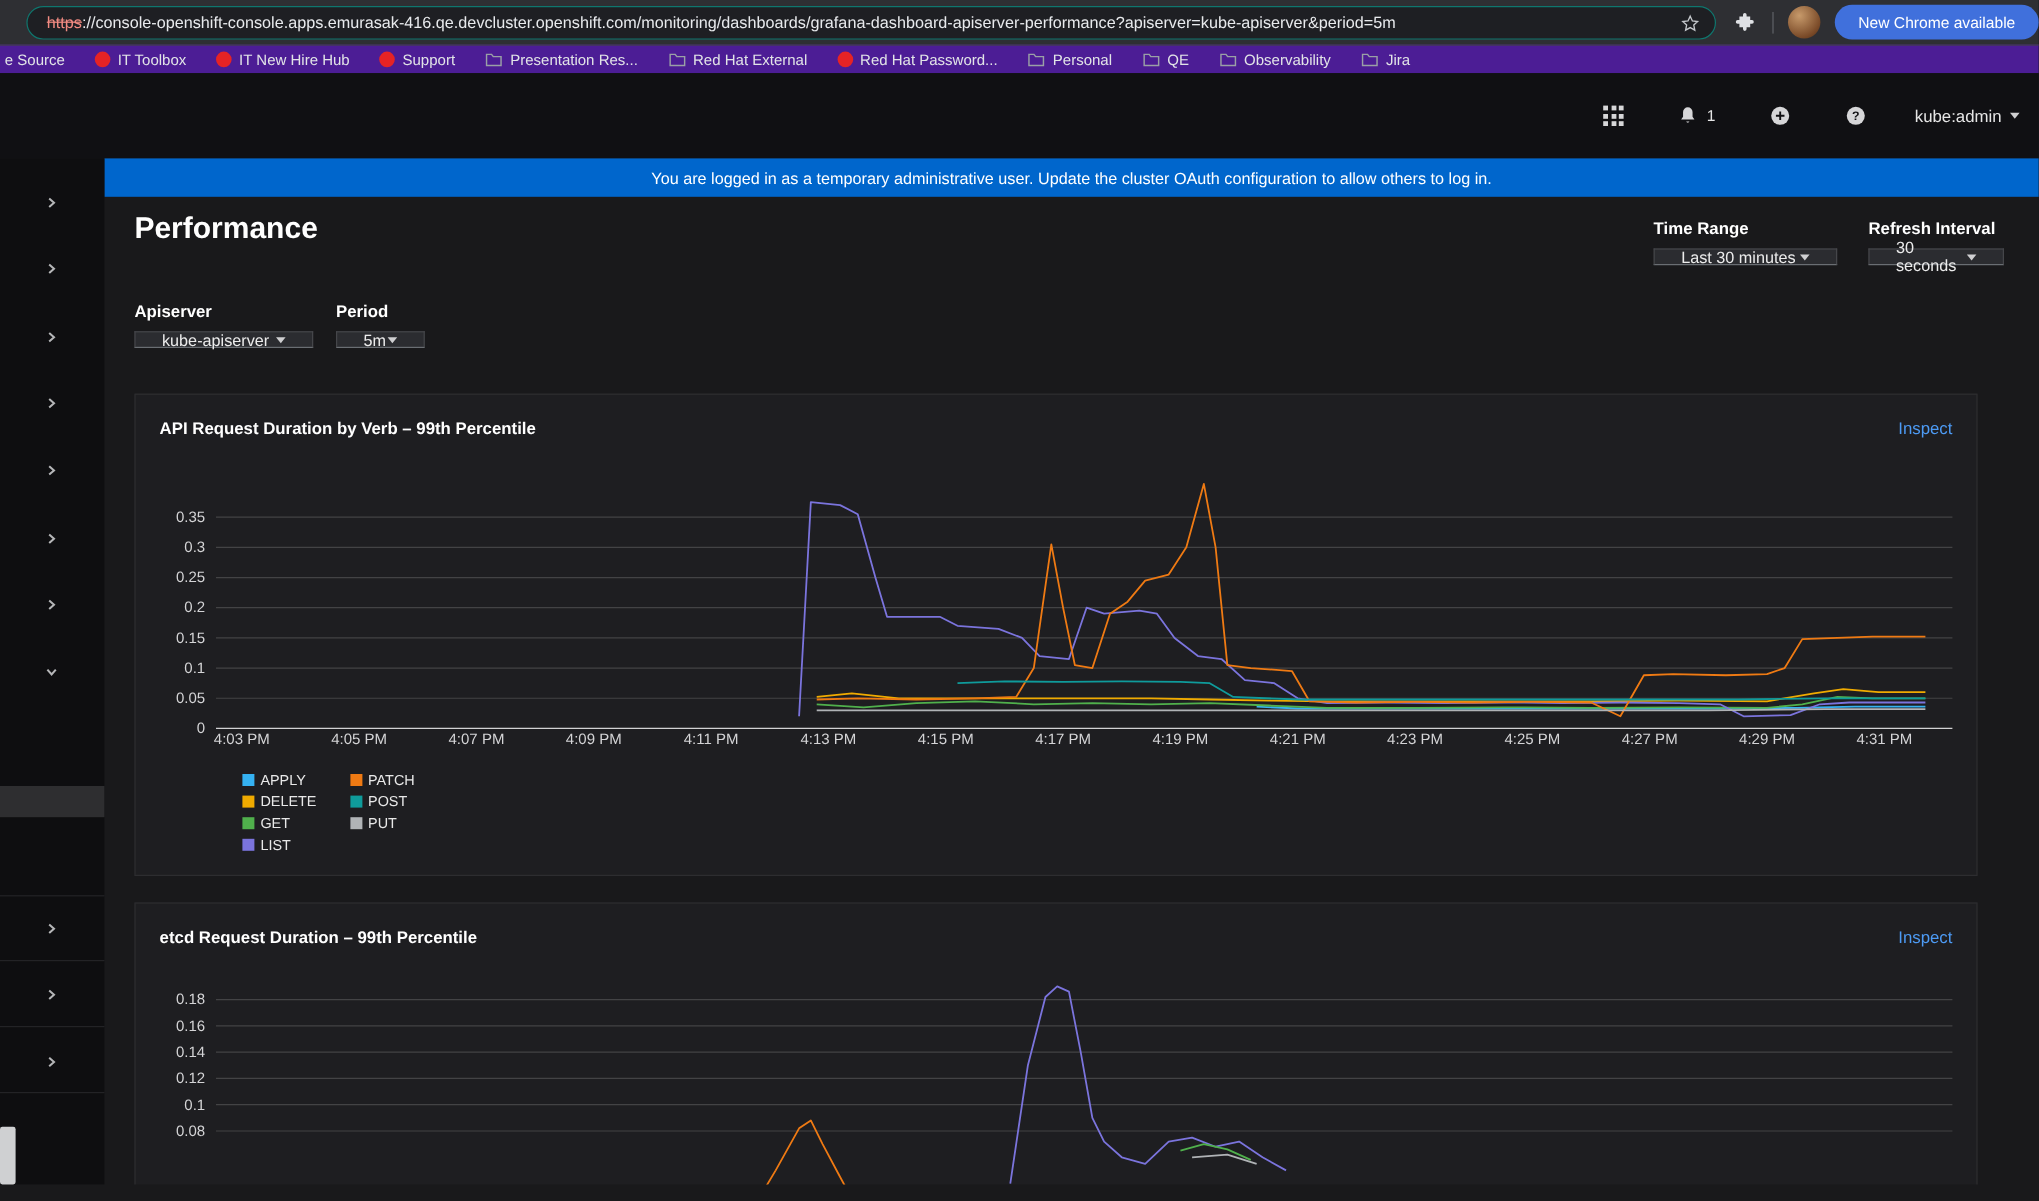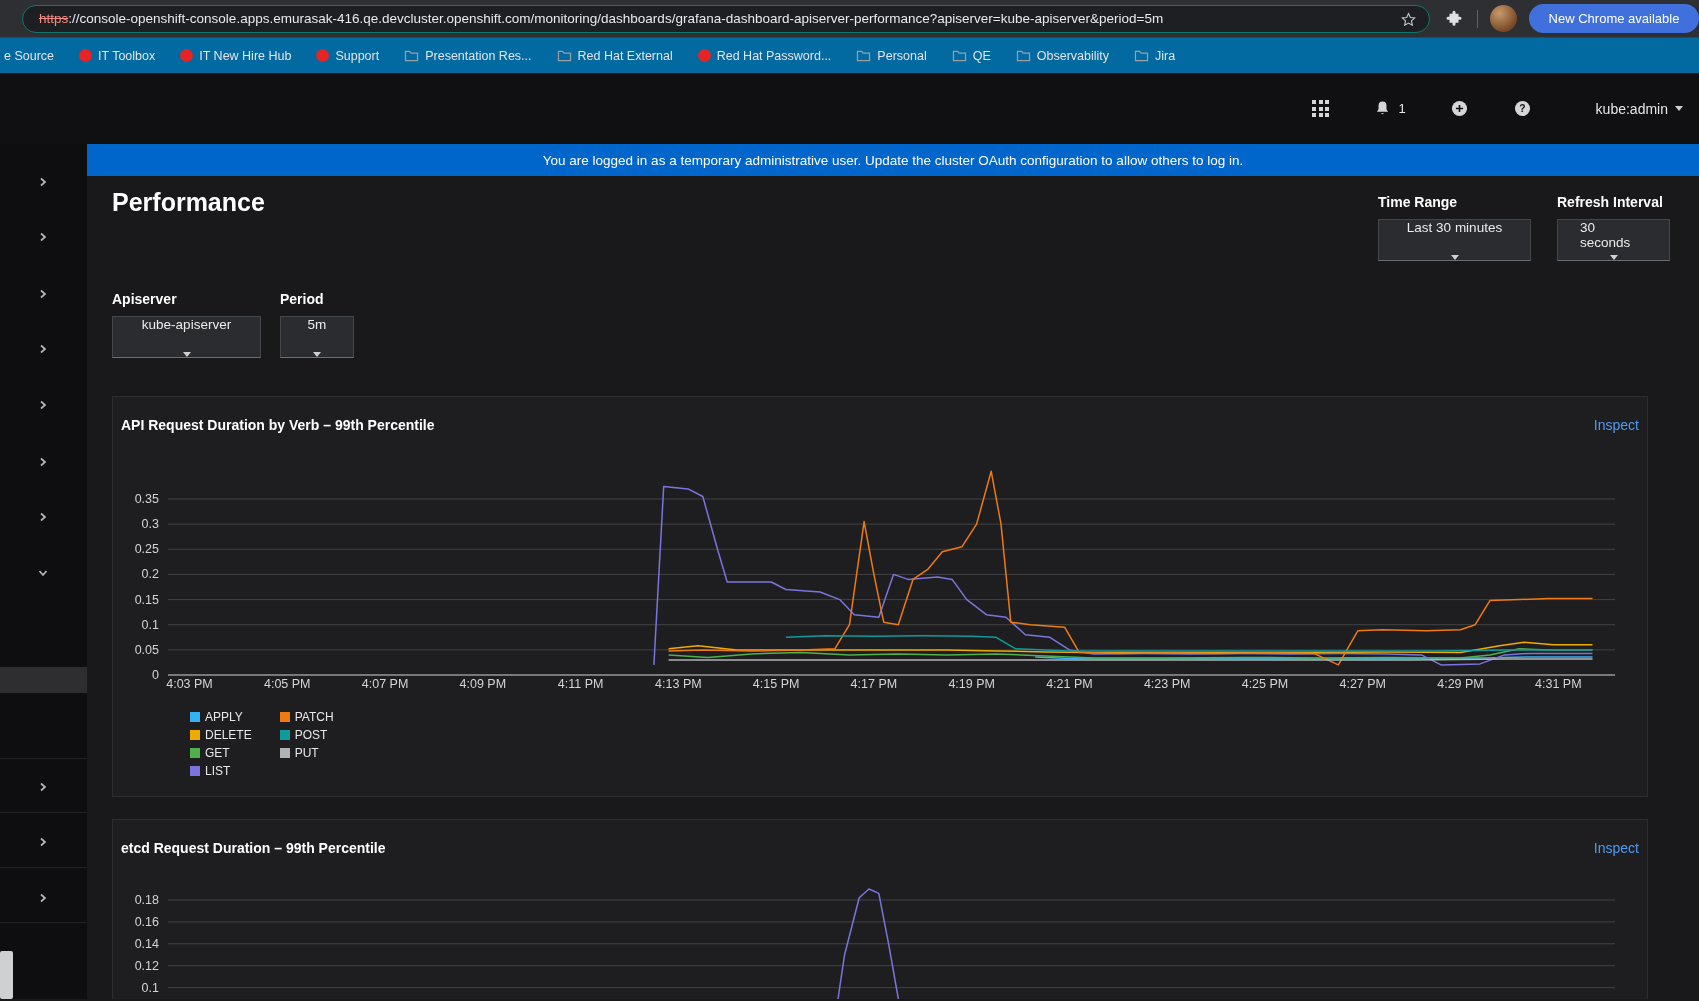--- a/index.html
+++ b/index.html
@@ -16,35 +16,35 @@
   .url-rest { color:#e8eaed; }
   .star { position:absolute; right:12px; top:5px; }
   .tb-ic { margin-left:15px; display:flex; align-items:center; }
   .sep { width:1px; height:18px; background:#5f6368; margin-left:14px; }
   .avatar { width:27px; height:27px; border-radius:50%; margin-left:12px;
     background:radial-gradient(circle at 35% 30%, #c79a6b, #7a4a28 70%, #4c2c16); }
   .chrome-pill { margin-left:12px; height:29px; border-radius:15px; background:#4070dc;
     color:#fff; font-size:13px; display:flex; align-items:center; padding:0 18px; flex:1;
     justify-content:center; cursor:pointer; }
 
-  .bookmarks { height:36px; background:#0369a1; border-top:1px solid #404144;
+  .bookmarks { height:24px; background:#4c1d95; border-top:1px solid #404144;
     display:flex; align-items:center; gap:25px; padding:0 12px 0 4px;
     font-size:12.5px; color:#e2e4e7; }
   .bm { display:flex; align-items:center; gap:6px; cursor:pointer; white-space:nowrap; }
   .rh { width:13px; height:13px; border-radius:50%; background:#e62325; display:inline-block; }
   .fold { display:flex; align-items:center; }
 
   
   .masthead { height:71px; background:#101013; display:flex; align-items:center;
     justify-content:flex-end; padding-right:16px; }
   .grid-icon { display:grid; grid-template-columns:repeat(3,4px); gap:2.5px; cursor:pointer; }
   .grid-icon i { width:4px; height:4px; background:#d6d6d8; }
   .mh { margin-left:44px; display:flex; align-items:center; cursor:pointer; }
   .badge1 { color:#e6e6e6; font-size:13px; margin-left:6px; }
-  .user { margin-left:64px; color:#e6e6e6; font-size:14px; display:flex; align-items:center;
+  .user { margin-left:40px; color:#e6e6e6; font-size:14px; display:flex; align-items:center;
     gap:7px; cursor:pointer; }
   .caret-down { width:0; height:0; border-left:4.5px solid transparent;
     border-right:4.5px solid transparent; border-top:5px solid #cfcfd1; }
 
   
   .app { display:flex; height:855px; }
   .nav { width:87px; background:#0e0e10; position:relative; flex:none; }
   .nav-chev { position:absolute; left:37px; cursor:pointer; }
   .nav-active { position:absolute; left:0; width:100%; height:26px; background:#2e2e30; cursor:pointer; }
   .nav-div { position:absolute; left:0; right:0; height:1px; background:#232326; }
@@ -54,29 +54,29 @@
 
   .banner { height:32px; background:#0066cc; color:#fff; font-size:13.5px; flex:none;
     display:flex; align-items:center; justify-content:center; white-space:pre; }
   .banner a { color:#fff; cursor:pointer; }
 
   .content { flex:1; padding:10px 29px 0 25px; overflow:hidden; }
   .head-row { display:flex; justify-content:space-between; }
   h1 { font-size:25px; font-weight:700; color:#fff; margin-top:2px; }
   .right-controls { display:flex; gap:26px; margin-top:8px; }
   .ctrl label { display:block; font-size:14px; font-weight:700; color:#fff; margin-bottom:9px; }
-  .select { height:42px; background:#2b2c30; border:1px solid #45464a; border-bottom-color:#6a6e73;
+  .select { height:14px; background:#2b2c30; border:1px solid #45464a; border-bottom-color:#6a6e73;
     display:flex; align-items:center; justify-content:space-between; padding:0 22px;
-    font-size:13.5px; color:#ececec; cursor:pointer;flex-direction:column; }
+    font-size:13.5px; color:#ececec; cursor:pointer; }
   .w-time { width:153px; } .w-refresh { width:113px; }
   .w-dash { width:159px; } .w-api { width:149px; } .w-period { width:74px; }
   .filter-row { display:flex; gap:19px; margin-top:30px; }
 
   .card { width:1536px; background:#1e1e21; border:1px solid #2d2d30;
-    margin-top:38px; padding:18px 8px; }
+    margin-top:38px; padding:18px 20px; }
   .card2 { margin-top:22px; height:420px; }
   .card-head { display:flex; justify-content:space-between; align-items:center; height:20px; }
   .card-title { font-size:14px; font-weight:700; color:#fff; }
   .inspect { color:#4d9bf5; font-size:14px; text-decoration:none; cursor:pointer; }
   .chart-mount { margin-top:22px; }
   svg text { font-family:"Liberation Sans", sans-serif; }
   .legend { display:flex; gap:28px; margin-left:69px; margin-top:4px; }
   .legend-col { display:flex; flex-direction:column; gap:4px; }
   .legend-item { display:flex; align-items:center; gap:5px; font-size:12px; color:#e8e8e8; cursor:pointer; }
   .swatch { width:10px; height:10px; display:inline-block; }

